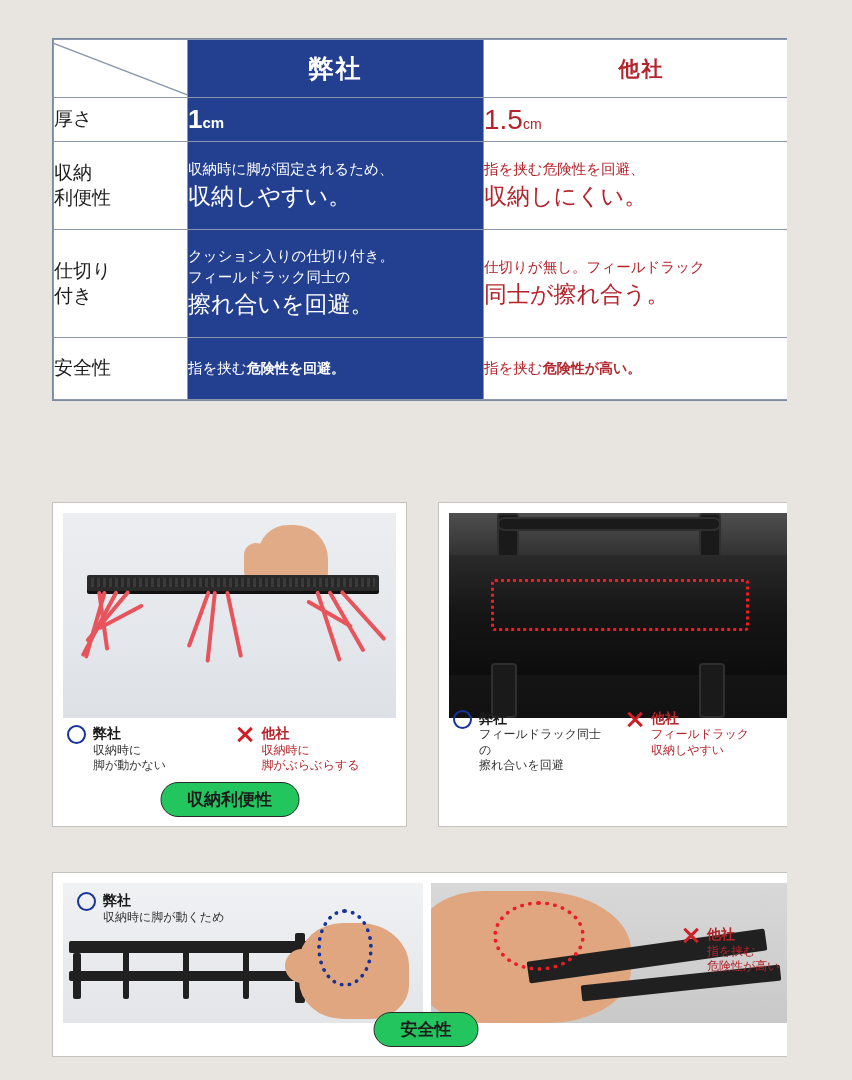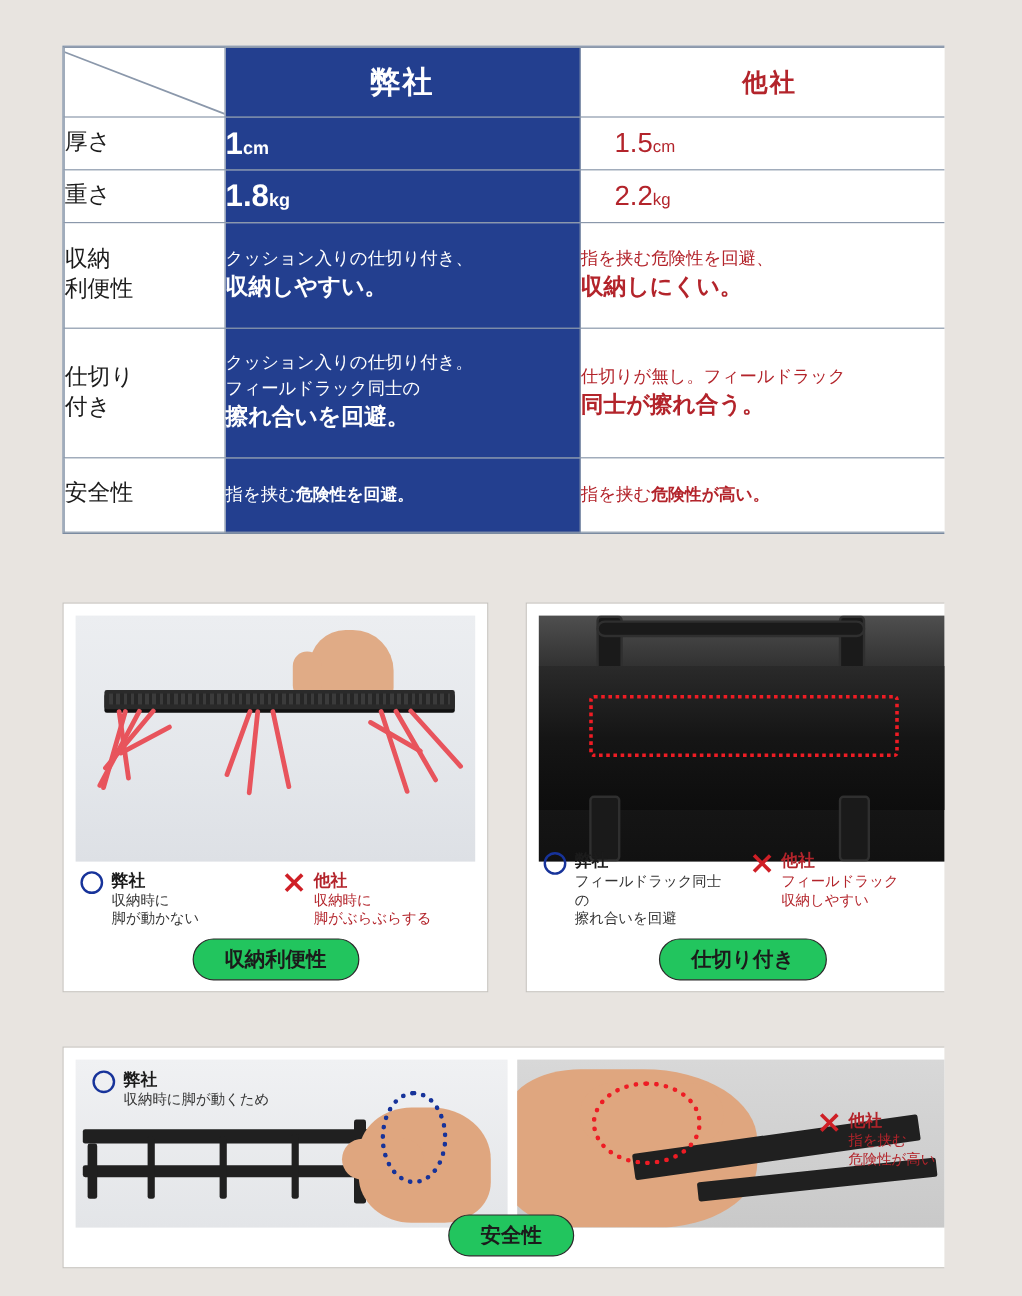--- a/index.html
+++ b/index.html
@@ -81,25 +81,25 @@
     color: #ffffff;
     padding: 8px 14px;
   }
   .other {
     background: #ffffff;
     color: #b3242b;
     padding: 8px 14px;
   }
   .big { font-size: 26px; font-weight: bold; }
   .unit { font-size: 15px; font-weight: bold; }
-  .other .big { font-size: 23px; font-weight: normal; color:#b3242b;padding-left:28px; }
+  .other .big { font-size: 28px; font-weight: normal; color:#b3242b; }
   .other .unit { font-size: 14px; font-weight: normal; }
 
   .sm  { font-size: 14.5px; line-height: 1.45; display:block; }
-  .md  { font-size: 19px; font-weight: bold; line-height: 1.4; display:block; }
+  .md  { font-size: 23px; font-weight: normal; line-height: 1.4; display:block; }
   .inline-sm { font-size: 14.5px; }
   .inline-md { font-size: 14px; font-weight: bold; }
 
   .r1 td { height: 44px; }
   .r2 td { height: 44px; }
   .r3 td { height: 88px; }
   .r4 td { height: 108px; }
   .r5 td { height: 62px; }
 
   
@@ -244,37 +244,28 @@
         <tr class="r1">
           <td class="lbl">厚さ</td>
           <td class="ours">
             <span class="big">1</span><span class="unit">cm</span>
           </td>
           <td class="other">
             <span class="big">1.5</span><span class="unit">cm</span>
           </td>
         </tr>
 
-        <tr class="r2">
-          <td class="lbl">重さ</td>
-          <td class="ours">
-            <span class="big">1.8</span><span class="unit">kg</span>
-          </td>
-          <td class="other">
-            <span class="big">2.2</span><span class="unit">kg</span>
-          </td>
-        </tr>
 
         <tr class="r3">
           <td class="lbl">
             <span>収納</span><br>
             <span>利便性</span>
           </td>
           <td class="ours">
-            <span class="sm">クッション入りの仕切り付き、</span>
+            <span class="sm">収納時に脚が固定されるため、</span>
             <span class="md">収納しやすい。</span>
           </td>
           <td class="other">
             <span class="sm">指を挟む危険性を回避、</span>
             <span class="md">収納しにくい。</span>
           </td>
         </tr>
 
         <tr class="r4">
           <td class="lbl">
@@ -371,21 +362,20 @@
       <div class="half">
         <span class="mark-x"></span>
         <span>
           <span class="lg-title red">他社</span>
           <span class="lg-sub red" style="display:block">フィールドラック</span>
           <span class="lg-sub red" style="display:block">収納しやすい</span>
         </span>
       </div>
     </div>
 
-    <div class="pill">仕切り付き</div>
   </div>
 
   <div class="panel" id="panel-safety">
     <div id="safety-left">
       <div class="rackbar" style="left:6px; top:58px; width:240px; height:12px;"></div>
       <div class="rackbar" style="left:6px; top:88px; width:230px; height:10px;"></div>
       <div class="rackbar" style="left:10px; top:70px; width:8px; height:46px;"></div>
       <div class="rackbar" style="left:60px; top:64px; width:6px; height:52px;"></div>
       <div class="rackbar" style="left:120px; top:64px; width:6px; height:52px;"></div>
       <div class="rackbar" style="left:180px; top:62px; width:6px; height:54px;"></div>

